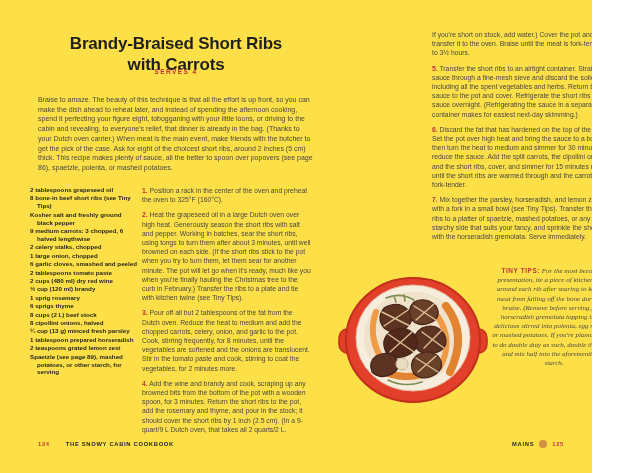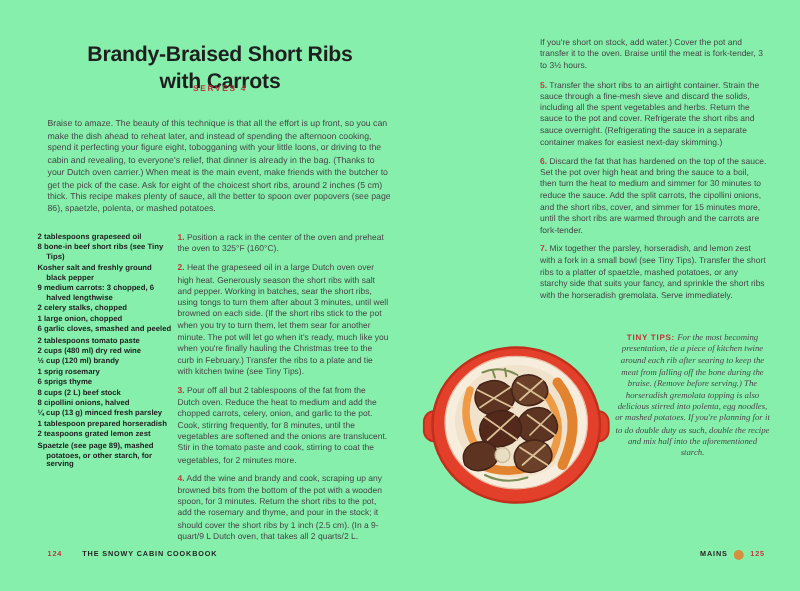--- a/index.html
+++ b/index.html
@@ -1,17 +1,17 @@
 <!DOCTYPE html>
 <html style="--accent-red: #c0343c; --text-dark: #1f1f1f; --text-body: #474747; --pot-red: #e2402a; --pot-rim-dark: #c22f1c; --pot-cream: #f6eddc; --rib-brown: #5d3322; --rib-brown-dark: #44241a; --carrot-orange: #e2832f; --twine-tan: #dcc095; --herb-green: #7c8c52; --footer-dot-orange: #d5903f;"><head>
 <meta charset="utf-8">
 <style>
   html,body{margin:0;padding:0;background:#ffffff;}
   .spread{
-    position:relative;width:640px;height:473px;background:#86efac;overflow:hidden;
+    position:relative;width:592px;height:473px;background:#fde047;overflow:hidden;
     font-family:"Liberation Sans",sans-serif;color:var(--text-body,#474747);
   }
   
   .recipe-title{
     position:absolute;left:30px;top:33px;width:292px;text-align:center;
     font-size:17px;line-height:21px;font-weight:800;color:var(--text-dark,#191919);
     letter-spacing:-0.2px;
   }
   .serves-line{
     position:absolute;left:30px;top:68px;width:292px;text-align:center;

